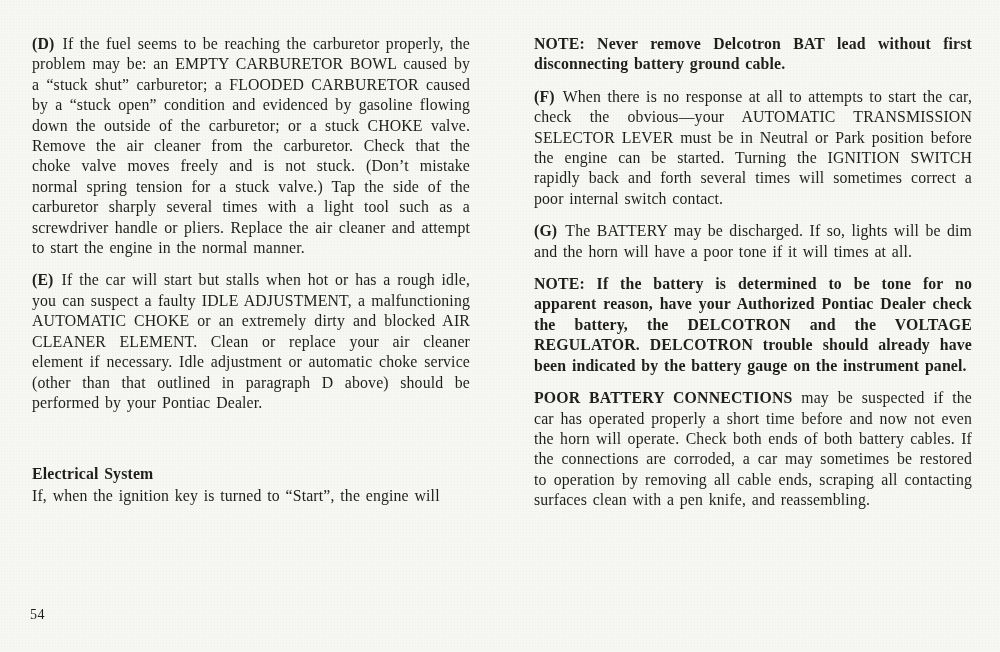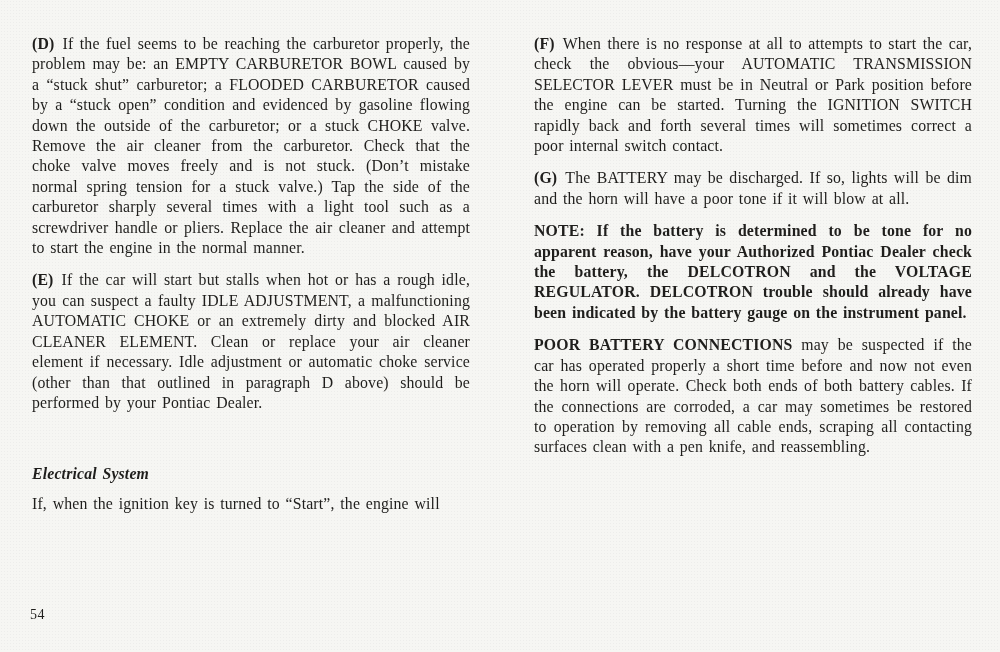--- a/index.html
+++ b/index.html
@@ -41,23 +41,22 @@
   .para-follow  { margin-top: 0 !important; text-indent: 1.6em; }
   .note         { font-weight: 700; }
   .heading {
     margin-top: 51px !important;
     margin-bottom: 0;
     font-size: 21px;
     font-weight: 700;
     letter-spacing: 0.6px;
     text-align: left;
     text-indent: 0;
-    font-style: italic;
   }
-  .heading + .block { margin-top: 9px; }
+  .heading + .block { margin-top: 1px; }
 
   .b { font-weight: 700; }
 
   .pagenum {
     position: absolute;
     left: 30px;
     top: 607px;
     font-size: 14px;
     letter-spacing: 0.5px;
   }
@@ -66,19 +65,20 @@
 <body>
 
 <div class="page">
   <div class="col col-left">
       <p class="block para"><span class="b">(D)</span><span> If the fuel seems to be reaching the carburetor properly, the problem may be: an EMPTY CARBURETOR BOWL caused by a “stuck shut” carburetor; a FLOODED CARBURETOR caused by a “stuck open” condition and evidenced by gasoline flowing down the outside of the carburetor; or a stuck CHOKE valve. Remove the air cleaner from the carburetor. Check that the choke valve moves freely and is not stuck. (Don’t mistake normal spring tension for a stuck valve.) Tap the side of the carburetor sharply several times with a light tool such as a screwdriver handle or pliers. Replace the air cleaner and attempt to start the engine in the normal manner.</span></p>
       <p class="block para"><span class="b">(E)</span><span> If the car will start but stalls when hot or has a rough idle, you can suspect a faulty IDLE ADJUSTMENT, a malfunctioning AUTOMATIC CHOKE or an extremely dirty and blocked AIR CLEANER ELEMENT. Clean or replace your air cleaner element if necessary. Idle adjustment or automatic choke service (other than that outlined in paragraph D above) should be performed by your Pontiac Dealer.</span></p>
       <p class="block heading"><span class="b">Electrical System</span></p>
       <p class="block para"><span>If, when the ignition key is turned to “Start”, the engine will</span></p>
     </div>
   <div class="col col-right">
+      <p class="block note"><span class="b">NOTE: Never remove Delcotron BAT lead without first disconnecting battery ground cable.</span></p>
       <p class="block para"><span class="b">(F)</span><span> When there is no response at all to attempts to start the car, check the obvious—your AUTOMATIC TRANSMISSION SELECTOR LEVER must be in Neutral or Park position before the engine can be started. Turning the IGNITION SWITCH rapidly back and forth several times will sometimes correct a poor internal switch contact.</span></p>
-      <p class="block para"><span class="b">(G)</span><span> The BATTERY may be discharged. If so, lights will be dim and the horn will have a poor tone if it will blow at all.</span></p>
+      <p class="block para"><span class="b">(G)</span><span> The BATTERY may be discharged. If so, lights will be dim and the horn will have a poor tone if it will times at all.</span></p>
       <p class="block note"><span class="b">NOTE: If the battery is determined to be tone for no apparent reason, have your Authorized Pontiac Dealer check the battery, the DELCOTRON and the VOLTAGE REGULATOR. DELCOTRON trouble should already have been indicated by the battery gauge on the instrument panel.</span></p>
       <p class="block para"><span class="b">POOR BATTERY CONNECTIONS</span><span> may be suspected if the car has operated properly a short time before and now not even the horn will operate. Check both ends of both battery cables. If the connections are corroded, a car may sometimes be restored to operation by removing all cable ends, scraping all contacting surfaces clean with a pen knife, and reassembling.</span></p>
     </div>
   <div class="pagenum">54</div>
 </div>
 
 </body></html>

